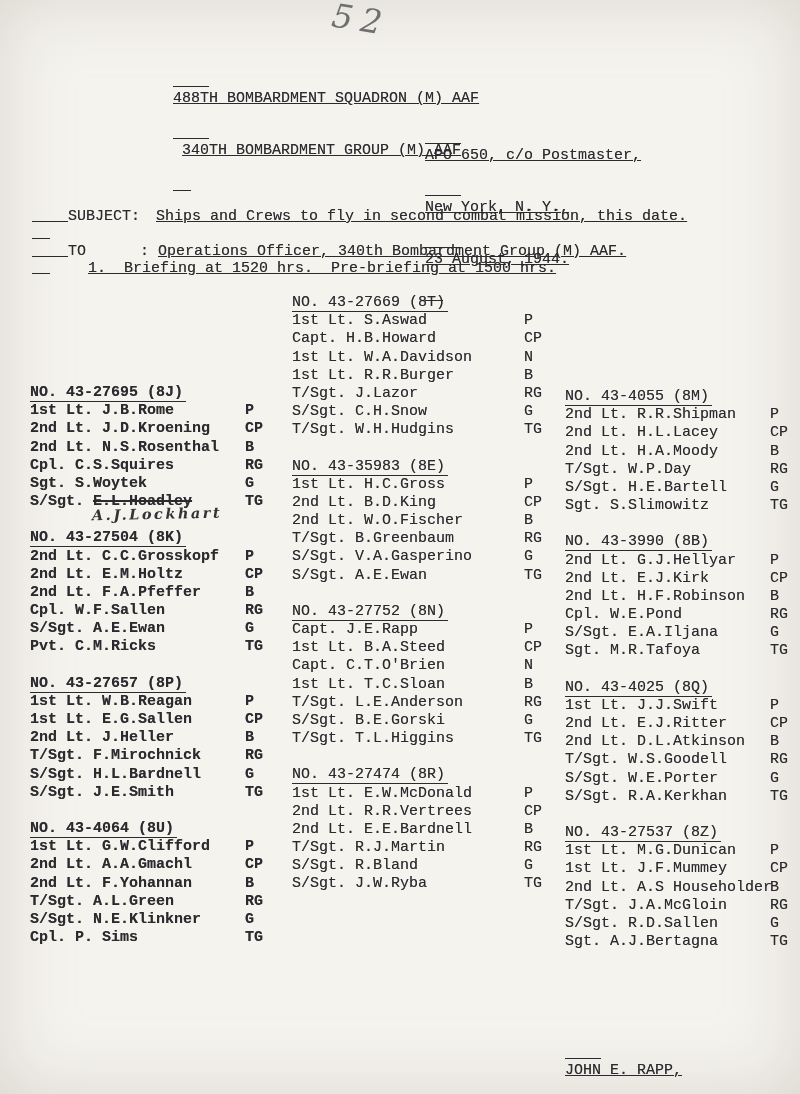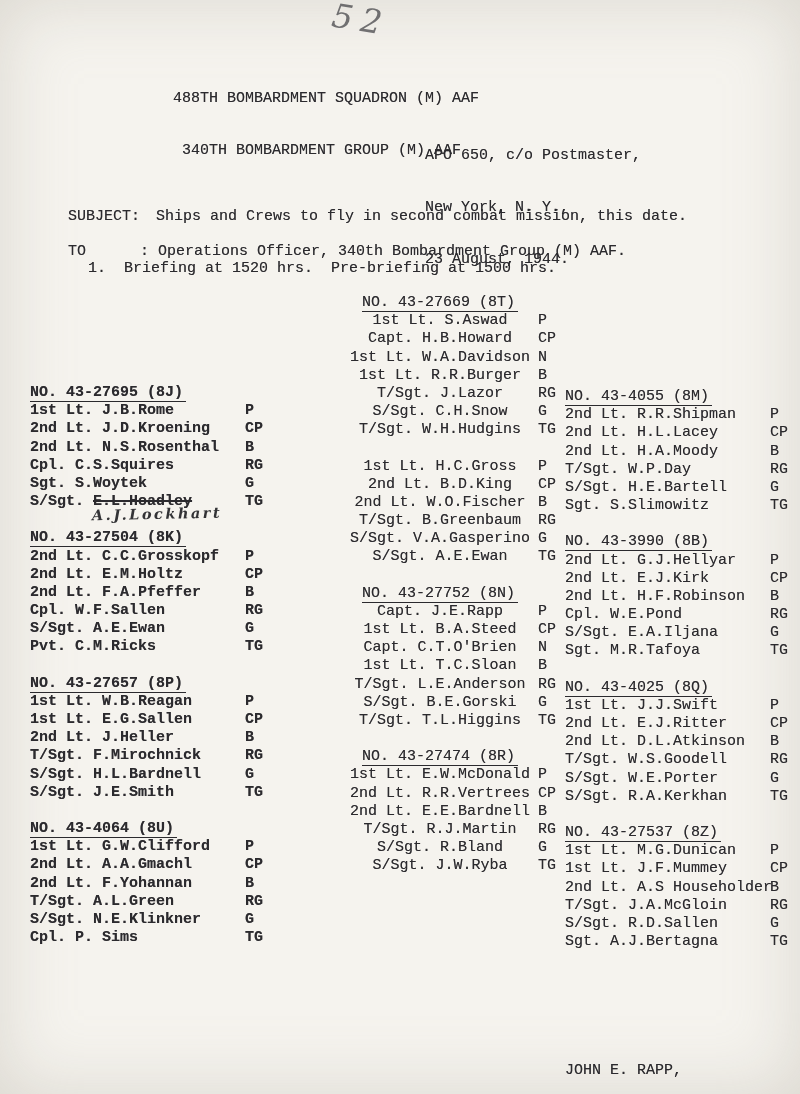--- a/index.html
+++ b/index.html
@@ -4,21 +4,21 @@
 <style>
   html,body { margin:0; padding:0; background:#e8e6e1; }
   .page {
     position:relative; width:800px; height:1094px; margin:0 auto;
     background:#f5f3ee;
     box-shadow: inset 0 0 70px rgba(175,170,158,.38);
     font-family:"Liberation Mono","DejaVu Sans Mono",monospace;
     font-size:15px; color:#2b2a2e; overflow:hidden;
     text-shadow:0 0 .5px rgba(43,42,46,.55);
   }
-  .abs { position:absolute; white-space:pre; }
+  .abs { position:absolute; white-space:pre;text-decoration:underline; }
   .line { white-space:pre; line-height:18.2px; height:18.2px; }
   
   .hand-mark {
     position:absolute; left:332px; top:0px;
     font-family:"DejaVu Serif",serif; font-style:italic;
     font-size:33px; letter-spacing:8px; color:#3c3c40; opacity:.7;
     transform:rotate(9deg); text-shadow:none;
   }
   .header-block { left:173px; top:56px; }
   .header-block .line2 { padding-left:9px; }
@@ -26,21 +26,21 @@
   .subject-row { left:32px; top:191px; }
   .subject-row .lbl { display:inline-block; width:88px; }
   .to-row { left:32px; top:226px; }
   .to-row .lbl { display:inline-block; width:72px; }
   .to-row .colon { display:inline-block; margin-right:9px; }
   .para1 { left:88px; top:260px; }
   .sig-block { left:565px; top:1028px; }
   
   .col { position:absolute; }
   .col-left   { left:30px;  top:384px; width:265px;font-weight:bold; --posx:215px; }
-  .col-middle { left:306px; top:294px; width:268px;text-align:center; --posx:232px; }
+  .col-middle { left:292px; top:294px; width:268px; --posx:232px; }
   .col-right  { left:565px; top:388px; width:235px; --posx:205px; }
   .crew { margin-bottom:18px; }
   .ship { line-height:18.2px; height:18.2px; white-space:pre; }
   .ship .u {
     display:inline-block; border-bottom:1.6px solid #2b2a2e;
     padding-right:3px; line-height:16px;
   }
   .row { position:relative; line-height:18.2px; height:18.2px; white-space:pre; }
   .pos { position:absolute; left:var(--posx); top:0; }
   .struck { text-decoration:line-through; text-decoration-thickness:2px; }
@@ -122,20 +122,21 @@
         <div class="ship"><span class="u">NO. 43-27669 (8T)</span></div>
         <div class="row"><span class="name">1st Lt. S.Aswad</span><span class="pos">P</span></div>
         <div class="row"><span class="name">Capt. H.B.Howard</span><span class="pos">CP</span></div>
         <div class="row"><span class="name">1st Lt. W.A.Davidson</span><span class="pos">N</span></div>
         <div class="row"><span class="name">1st Lt. R.R.Burger</span><span class="pos">B</span></div>
         <div class="row"><span class="name">T/Sgt. J.Lazor</span><span class="pos">RG</span></div>
         <div class="row"><span class="name">S/Sgt. C.H.Snow</span><span class="pos">G</span></div>
         <div class="row"><span class="name">T/Sgt. W.H.Hudgins</span><span class="pos">TG</span></div>
       </div>
       <div class="crew">
+        <div class="ship"><span class="u">NO. 43-35983 (8E)</span></div>
         <div class="row"><span class="name">1st Lt. H.C.Gross</span><span class="pos">P</span></div>
         <div class="row"><span class="name">2nd Lt. B.D.King</span><span class="pos">CP</span></div>
         <div class="row"><span class="name">2nd Lt. W.O.Fischer</span><span class="pos">B</span></div>
         <div class="row"><span class="name">T/Sgt. B.Greenbaum</span><span class="pos">RG</span></div>
         <div class="row"><span class="name">S/Sgt. V.A.Gasperino</span><span class="pos">G</span></div>
         <div class="row"><span class="name">S/Sgt. A.E.Ewan</span><span class="pos">TG</span></div>
       </div>
       <div class="crew">
         <div class="ship"><span class="u">NO. 43-27752 (8N)</span></div>
         <div class="row"><span class="name">Capt. J.E.Rapp</span><span class="pos">P</span></div>

